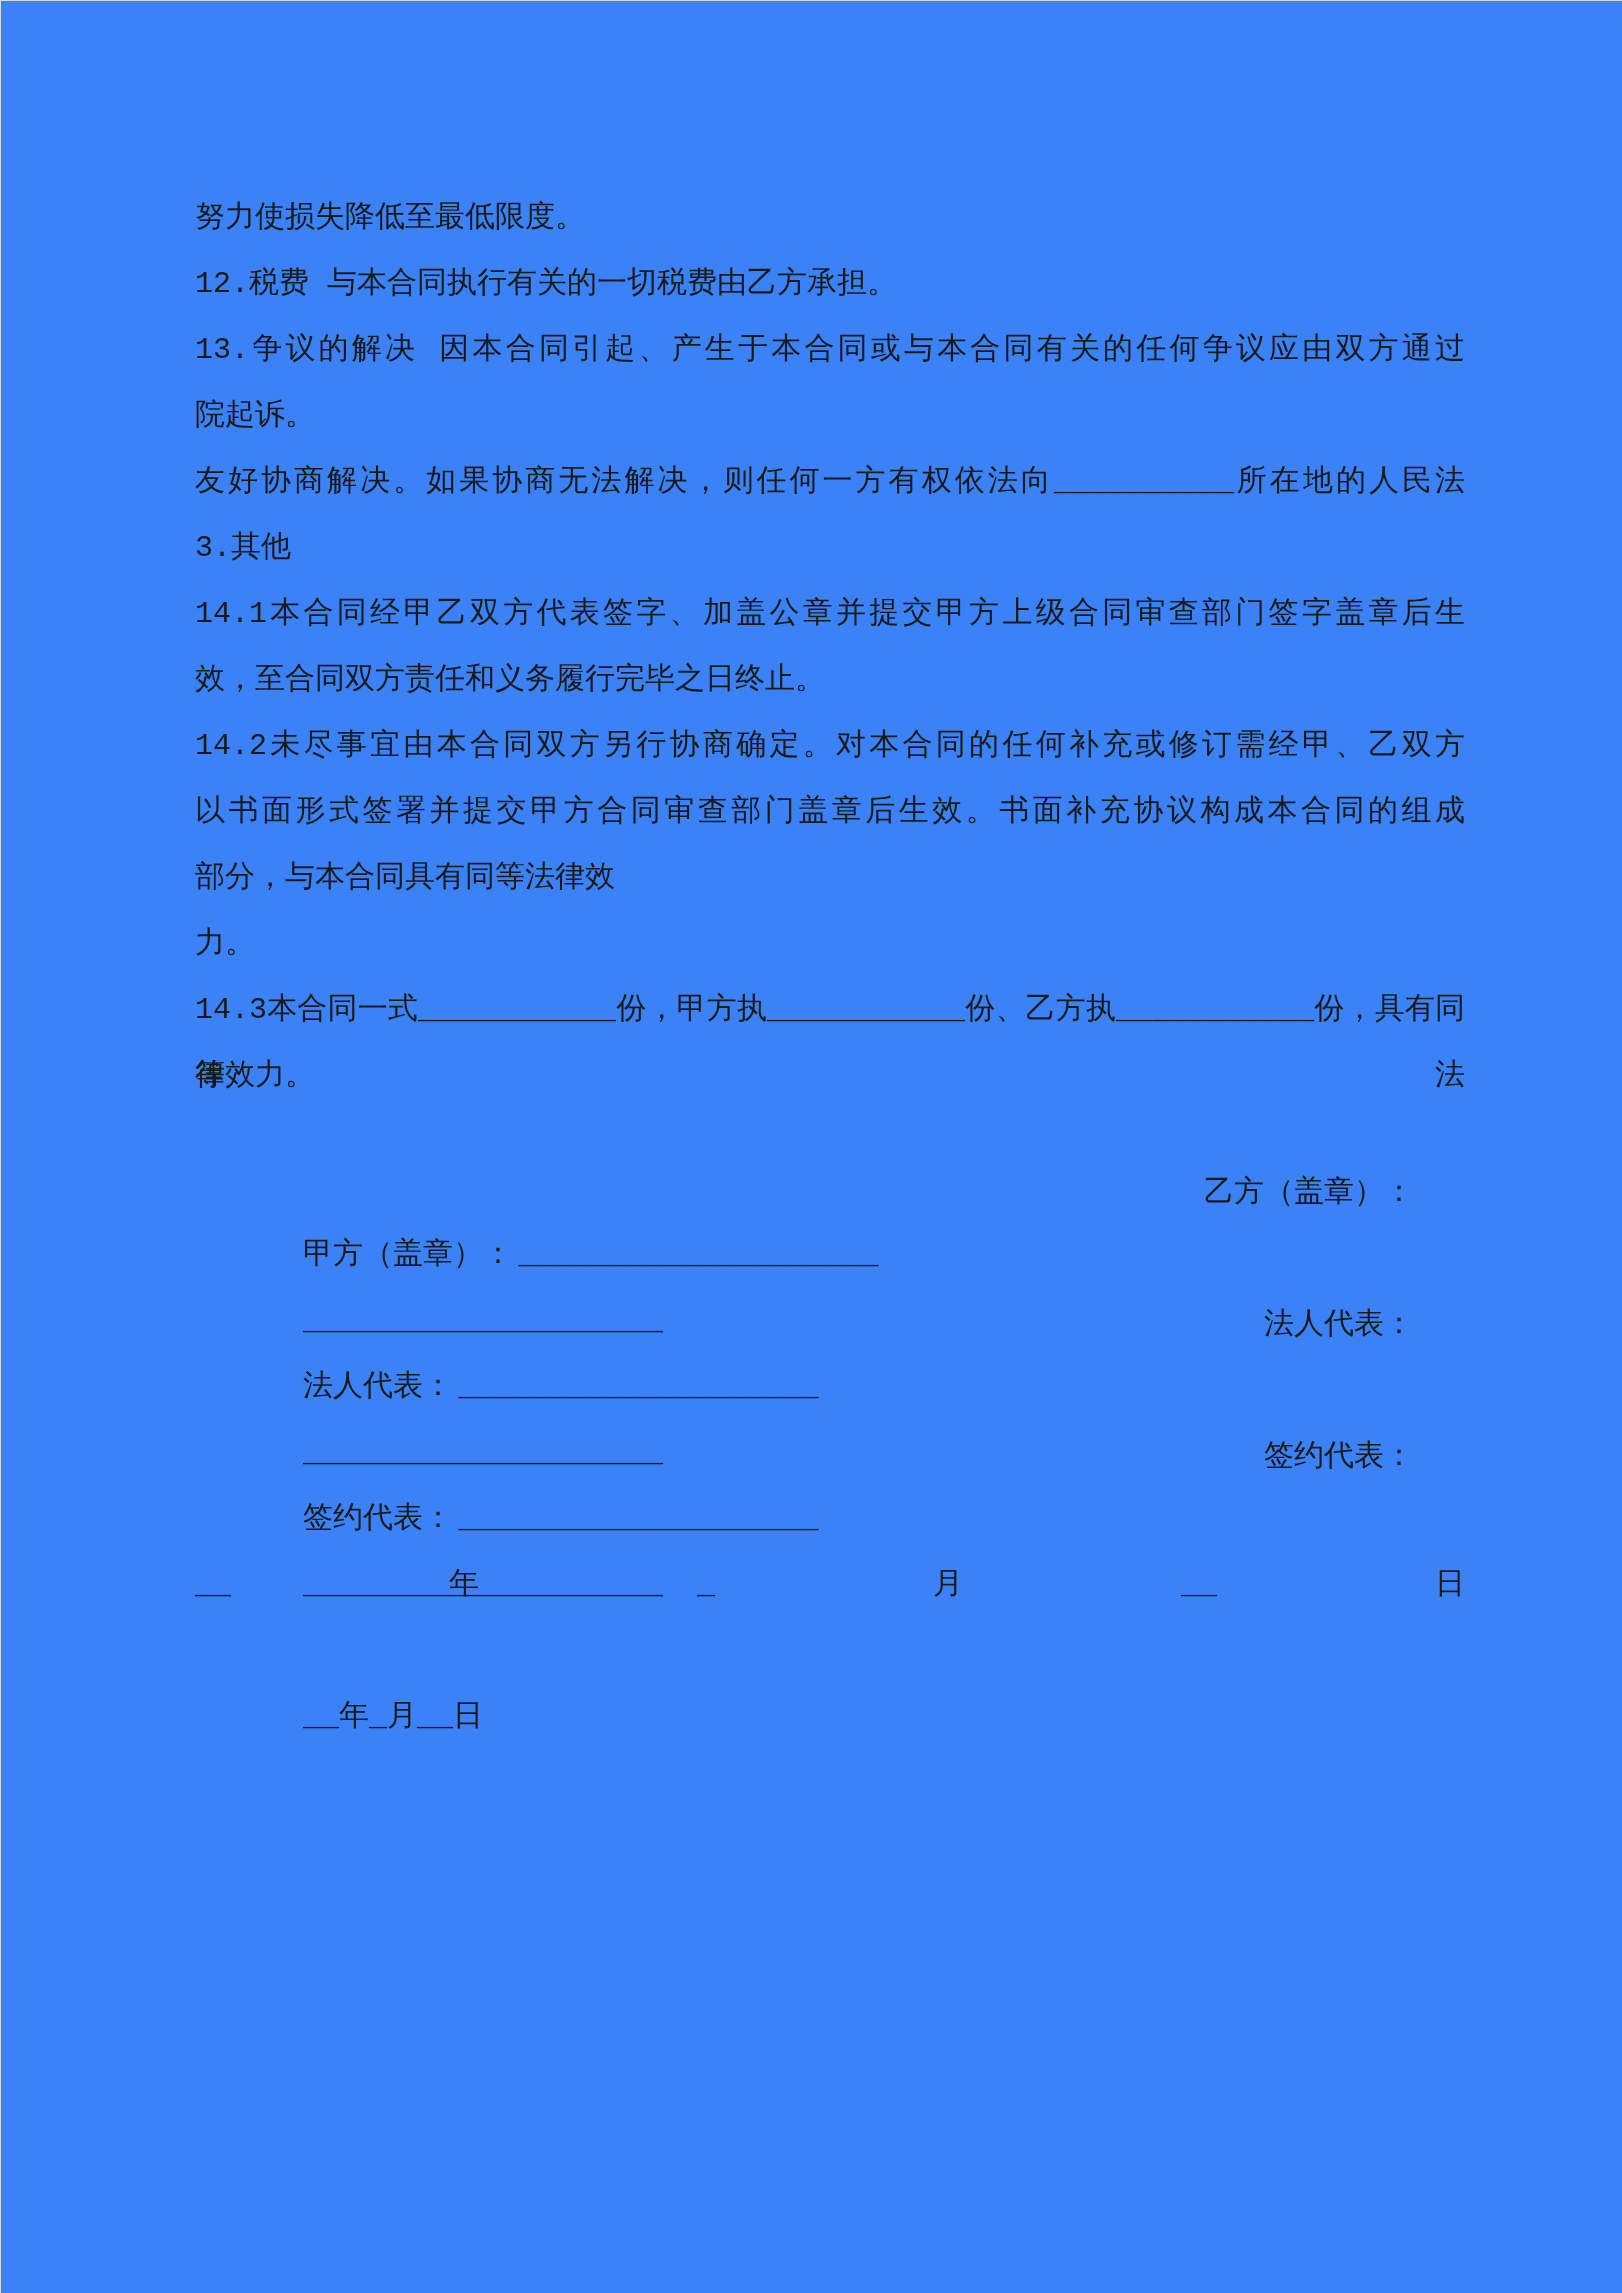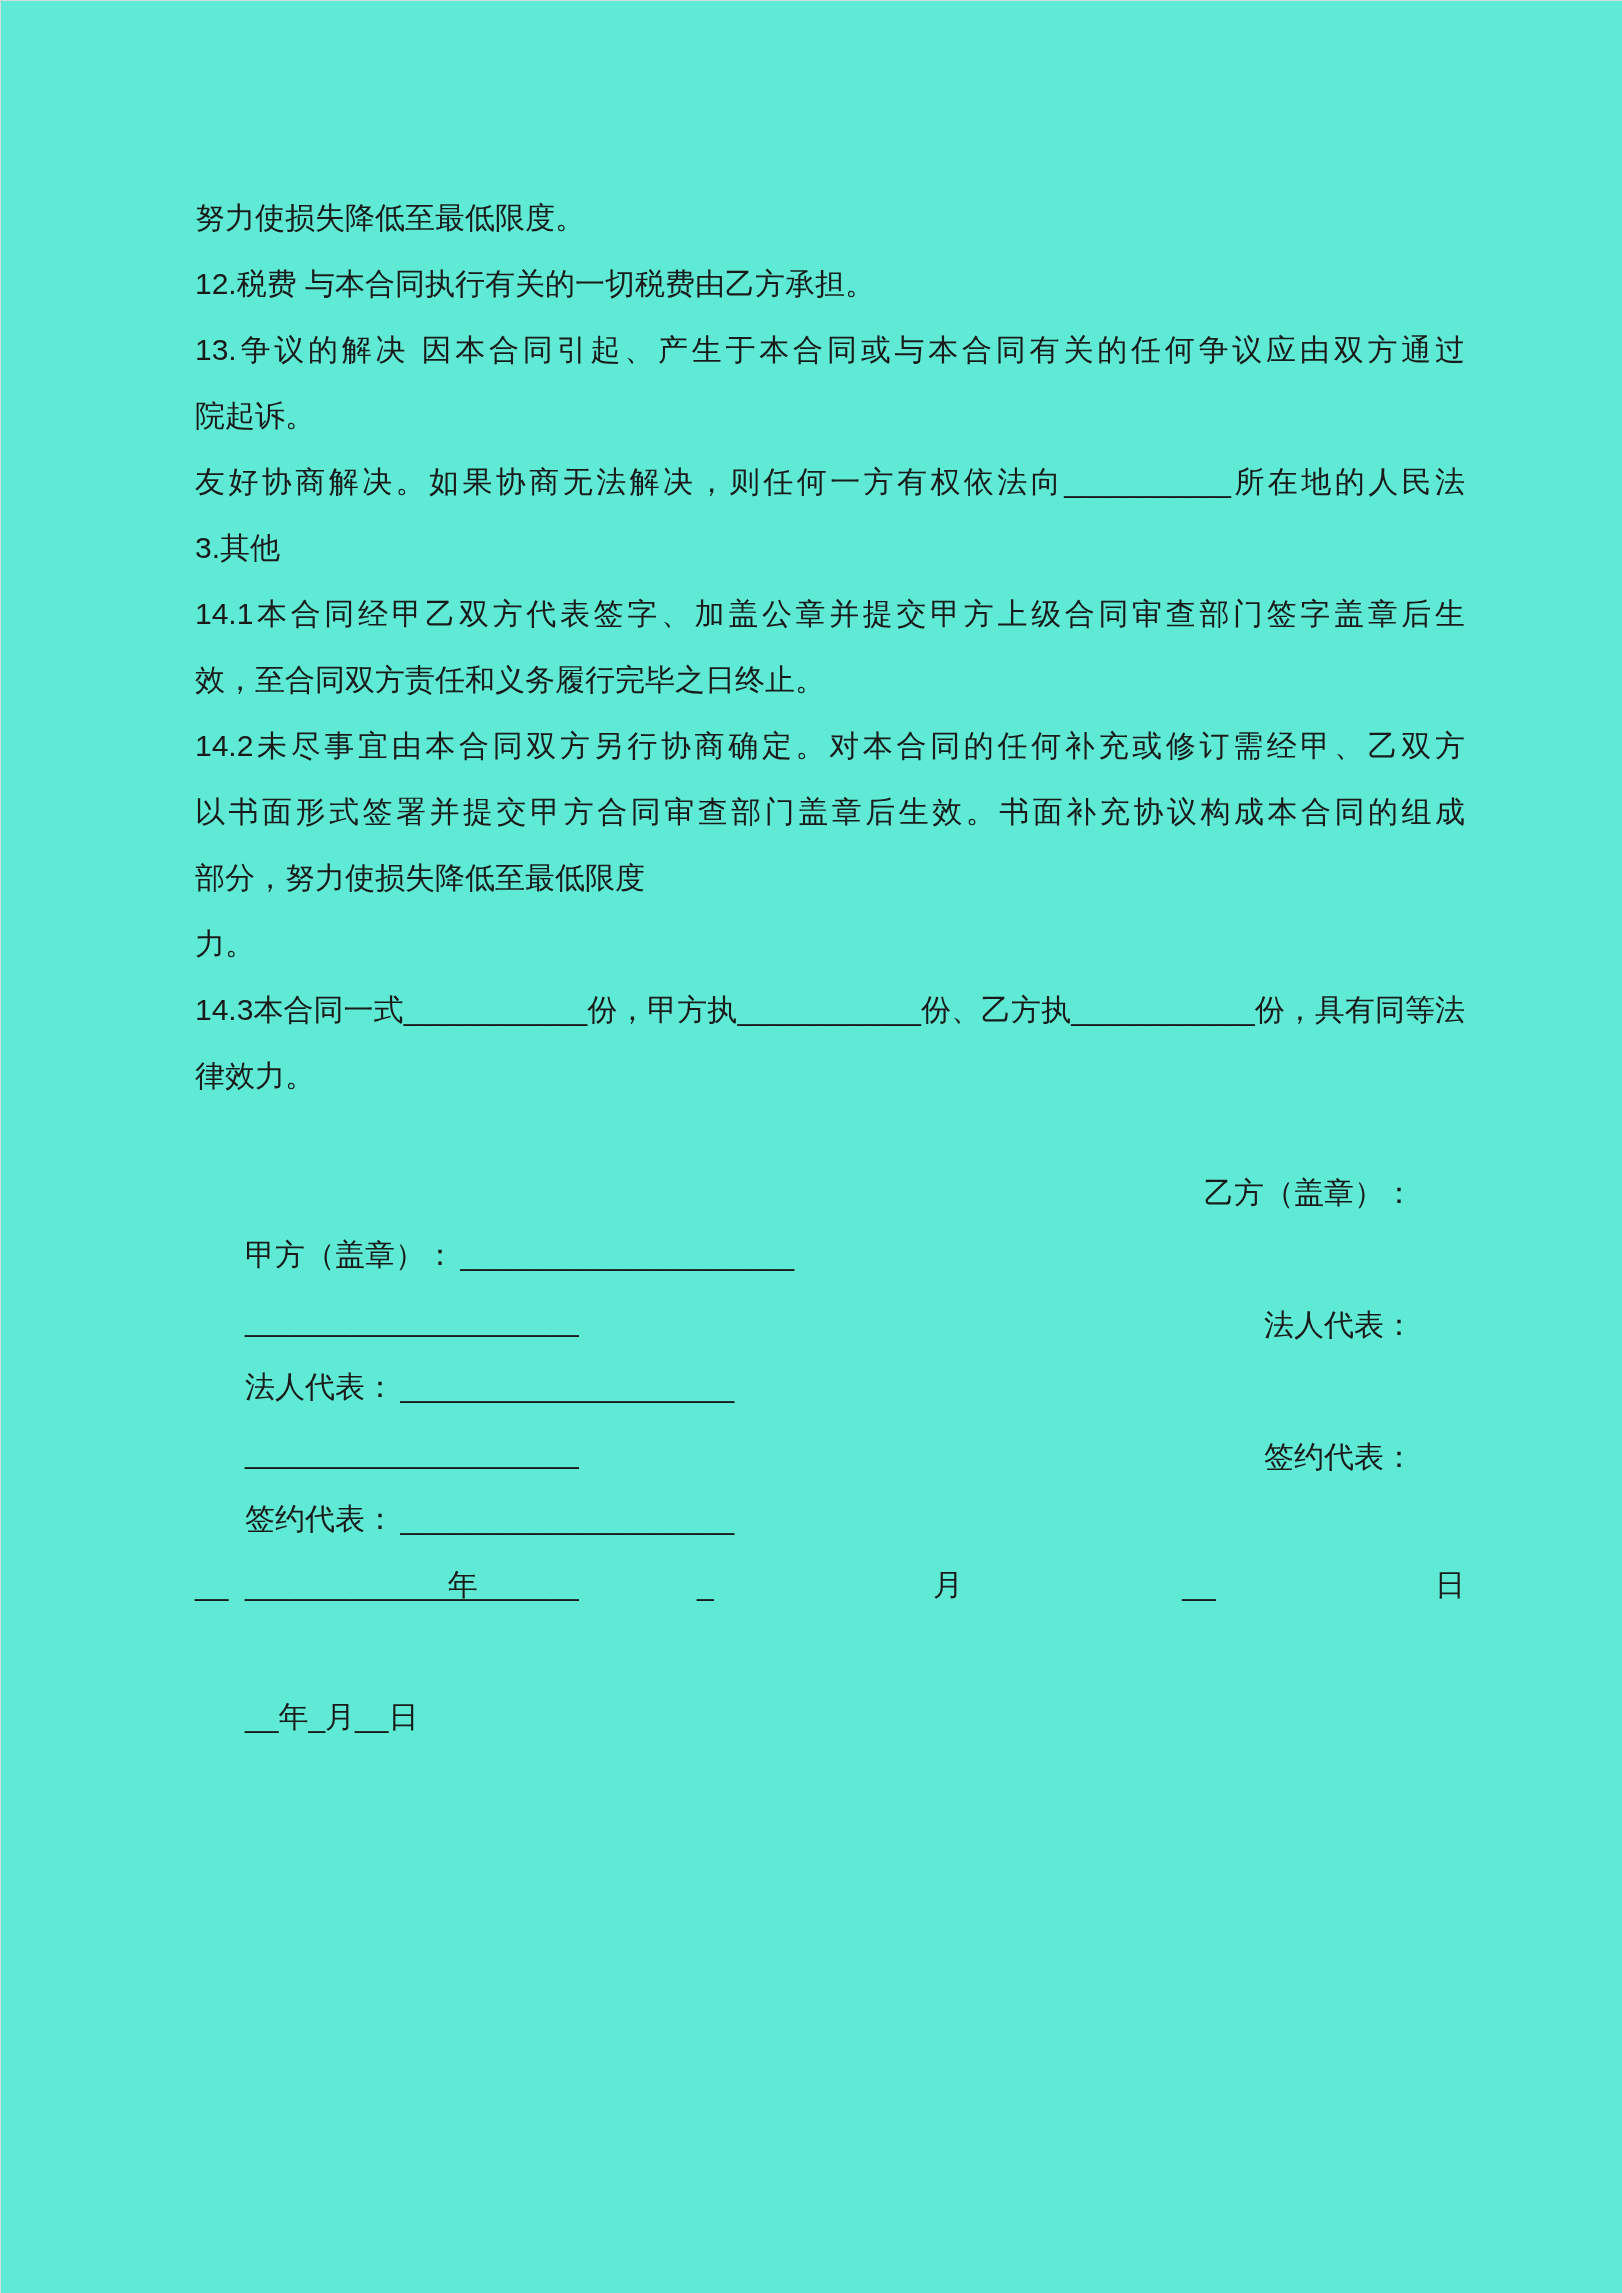--- a/index.html
+++ b/index.html
@@ -1,23 +1,23 @@
 <!DOCTYPE html>
 <html style="font-size:14.5px"><head>
 <meta charset="utf-8">
 <style>
   * { margin: 0; padding: 0; box-sizing: border-box; }
   html, body { background: #ffffff; }
   .page {
     position: relative;
     width: 1623px;
     height: 2294px;
-    background: #5eead4;
+    background: #3b82f6;
     border: 0.9px solid #d9d9d9;
-    font-family: Liberation Sans, sans-serif;
+    font-family: Liberation Mono, monospace;
     color: #1a1a1a;
     overflow: hidden;
   }
   .content {
     position: absolute;
     left: 194px;
     top: 184px;
     width: 1270px;
   }
   .line {
@@ -80,21 +80,21 @@
     <p class="line">努力使损失降低至最低限度。</p>
     <p class="line">12.税费 与本合同执行有关的一切税费由乙方承担。</p>
     <p class="line just">13.争议的解决 因本合同引起、产生于本合同或与本合同有关的任何争议应由双方通过</p>
     <p class="line">院起诉。</p>
     <p class="line just">友好协商解决。如果协商无法解决，则任何一方有权依法向__________所在地的人民法</p>
     <p class="line">3.其他</p>
     <p class="line just">14.1本合同经甲乙双方代表签字、加盖公章并提交甲方上级合同审查部门签字盖章后生</p>
     <p class="line">效，至合同双方责任和义务履行完毕之日终止。</p>
     <p class="line just">14.2未尽事宜由本合同双方另行协商确定。对本合同的任何补充或修订需经甲、乙双方</p>
     <p class="line just">以书面形式签署并提交甲方合同审查部门盖章后生效。书面补充协议构成本合同的组成</p>
-    <p class="line">部分，努力使损失降低至最低限度</p>
+    <p class="line">部分，与本合同具有同等法律效</p>
     <p class="line">力。</p>
     <p class="line just">14.3本合同一式___________份，甲方执___________份、乙方执___________份，具有同等法</p>
     <p class="line">律效力。</p>
   </div>
 
   <div class="sig">
 
     <div class="sig-row">
       <span>甲方（盖章）：</span><span class="blank">____________________</span>
       <span class="sig-right">乙方（盖章）：</span>

